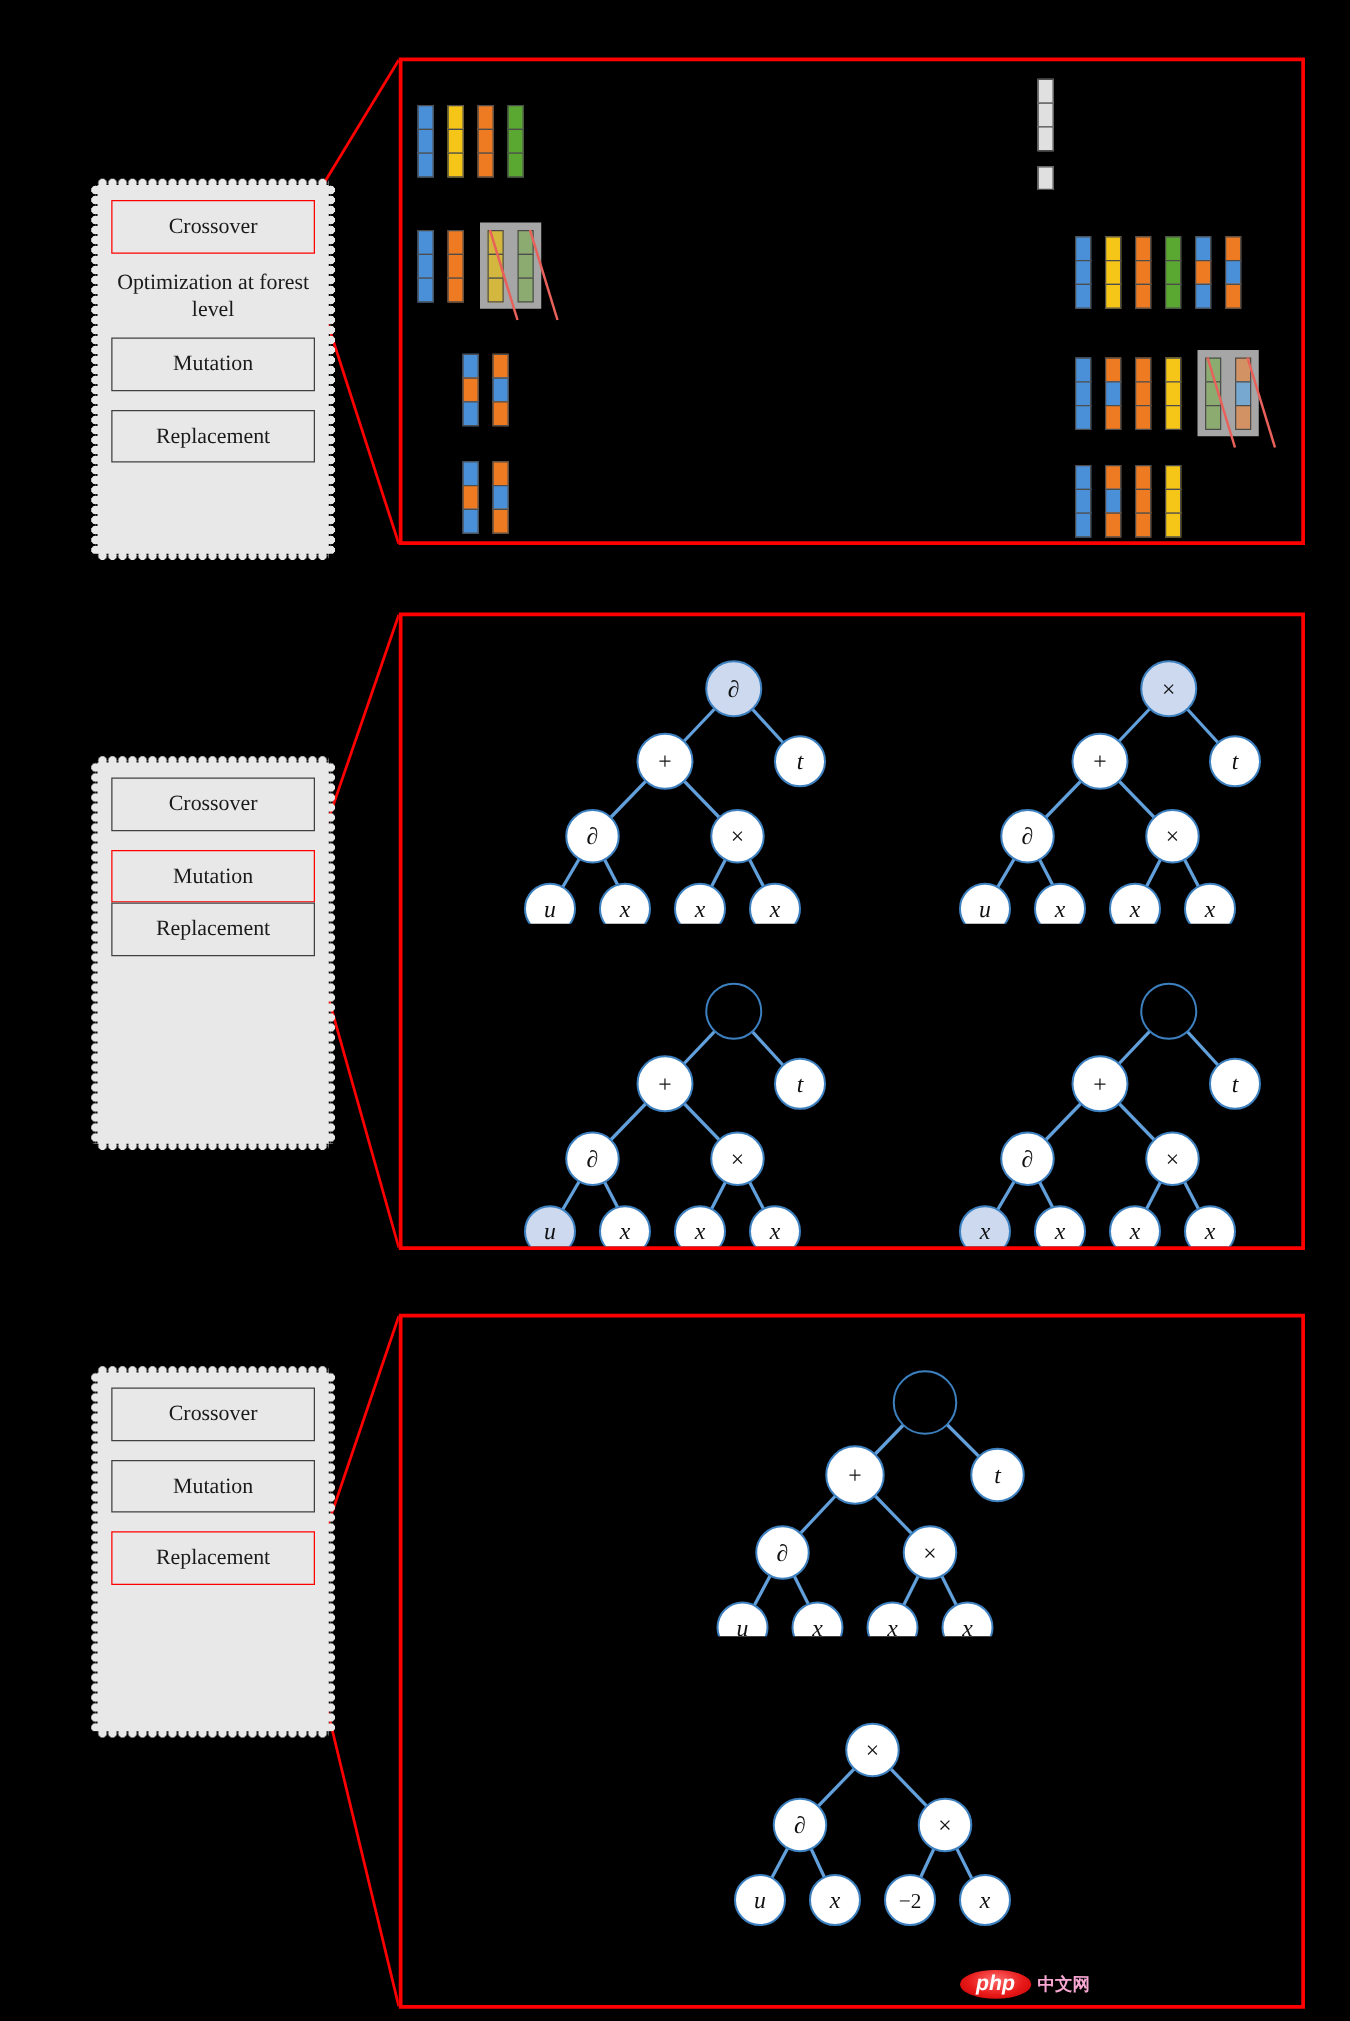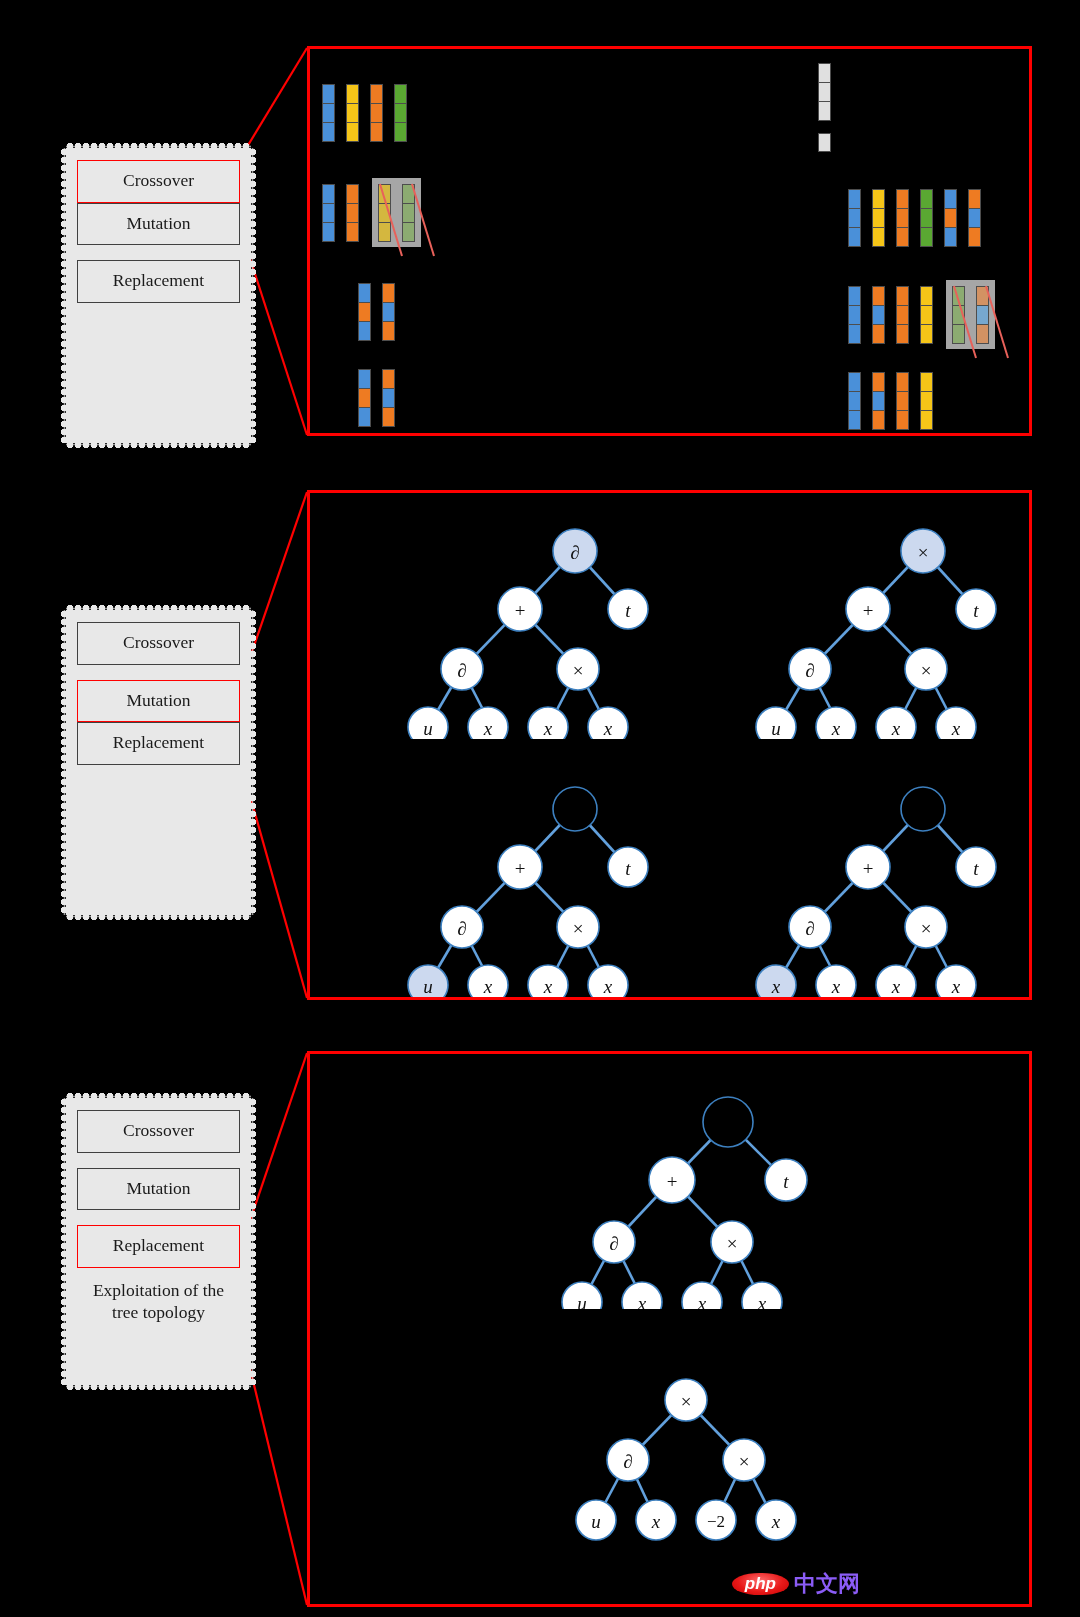--- a/index.html
+++ b/index.html
@@ -9,21 +9,21 @@
   }
   body {
     width: 1080px;
     height: 1617px;
     position: relative;
     font-family: "Liberation Serif", serif;
     overflow: hidden;
   }
   .stage {
     position: absolute;
-    left: 4px; top: 0;
+    left: 16px; top: 0;
     width: 884px;
     height: 1617px;
   }
 
   
   .op-card {
     position: absolute;
     background: #e8e8e8;
     box-sizing: border-box;
     display: flex;
@@ -181,23 +181,23 @@
     color: #ffffff;
     font-family: "Liberation Sans", sans-serif;
     font-weight: bold;
     font-style: italic;
     font-size: 17px;
     border-radius: 50%;
     padding: 2px 13px 3px 13px;
     line-height: 1.05;
   }
   .wm-cn {
-    color: #8b5cf6;
+    color: #f9a8d4;
     font-family: "Liberation Sans", sans-serif;
-    font-size: 22px;
+    font-size: 14px;
     font-weight: bold;
   }
 </style>
 </head>
 <body>
 
 <div class="stage">
 
   <svg class="connectors">
 
@@ -208,20 +208,21 @@
     <polyline points="232,746 303,998" stroke="#ff0000" stroke-width="2.2" fill="none"></polyline>
 
     <polyline points="232,1262 303,1053" stroke="#ff0000" stroke-width="2.2" fill="none"></polyline>
     <polyline points="232,1310 303,1605" stroke="#ff0000" stroke-width="2.2" fill="none"></polyline>
   </svg>
 
   <div class="op-card" style="left:62px; top:148px; width:185px; height:295px;">
     <div class="vedge-l"></div>
     <div class="vedge-r"></div>
     <div class="op-box active">Crossover</div>
+    <div class="op-desc">Optimization at forest level</div>
     <div class="op-box">Mutation</div>
     <div class="gap"></div>
     <div class="op-box">Replacement</div>
   </div>
 
   <div class="panel" style="left:303px; top:46px; width:725px; height:390px;">
 
     <div class="bar-group" style="left:12px; top:35px;">
       <div class="bar">
         <div class="seg blue"></div>
@@ -537,21 +538,20 @@
   </div>
 
   <div class="op-card" style="left:62px; top:1098px; width:185px; height:287px;">
     <div class="vedge-l"></div>
     <div class="vedge-r"></div>
     <div class="op-box">Crossover</div>
     <div class="gap"></div>
     <div class="op-box">Mutation</div>
     <div class="gap"></div>
     <div class="op-box active">Replacement</div>
-    <div class="op-desc">Exploitation of the tree topology</div>
   </div>
 
   <div class="panel" style="left:303px; top:1051px; width:725px; height:556px;">
 
     <svg class="tree" style="left:230px; top:20px; width:300px; height:235px;">
       <path class="edge" d="M188,48 L132,106"></path>
       <path class="edge" d="M188,48 L246,106"></path>
       <path class="edge" d="M132,106 L74,168"></path>
       <path class="edge" d="M132,106 L192,168"></path>
       <path class="edge" d="M74,168 L42,228"></path>

